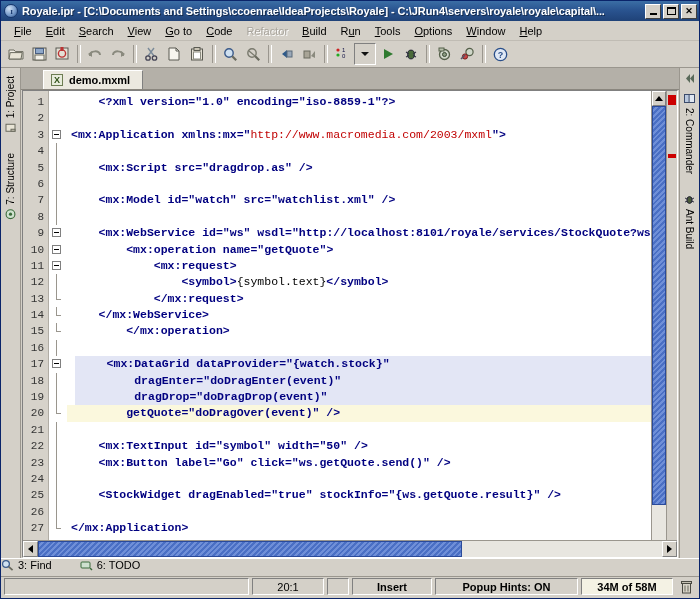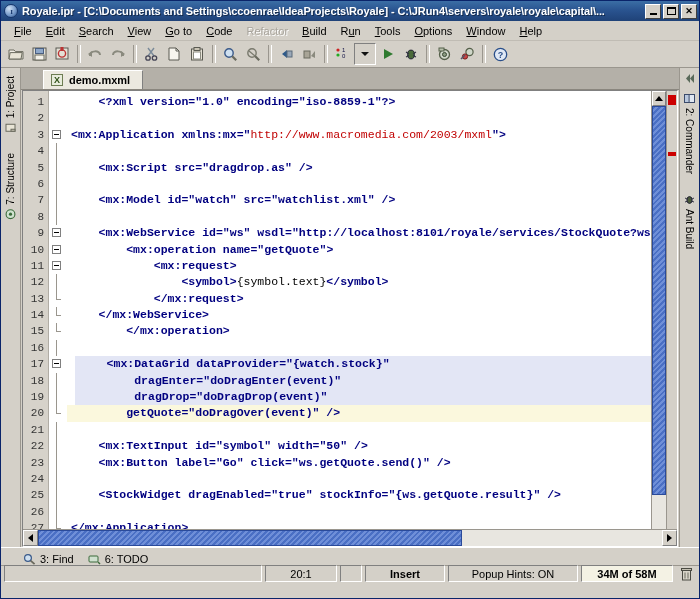--- a/index.html
+++ b/index.html
@@ -251,51 +251,51 @@
   .hthumb{
     position:absolute;top:0;bottom:0;left:0;width:68%;
     background:repeating-linear-gradient(135deg,#4a6fc4 0 2px,#6f8fd8 2px 4px);
     border:1px solid #2a4a9a;box-sizing:border-box;
   }
 
   
   .bottomtabs{
     height:18px;flex:0 0 18px;
     background:#d4d0c8;
-    display:flex;align-items:flex-end;
-    padding-left:22px;gap:14px;
+    display:flex;align-items:flex-start;
+    gap:28px;
     border-top:1px solid #fff;
     box-sizing:border-box;
   }
   .btab{display:flex;align-items:center;gap:4px;font-size:11px;color:#000;}
 
   
   .statusbar{
     height:22px;flex:0 0 22px;
     background:#d4d0c8;
-    display:flex;align-items:flex-end;
-    padding:16px 3px;gap:3px;
+    display:flex;align-items:flex-start;
+    padding:1px 3px;gap:3px;
     border-top:1px solid #9a968e;
     box-sizing:border-box;
   }
   .sfield{
     height:17px;
     border:1px solid;border-color:#808080 #fff #fff #808080;
     background:#d4d0c8;
     display:flex;align-items:center;justify-content:center;
     font-size:11px;color:#000;
     padding:0 6px;
     box-sizing:border-box;
     white-space:nowrap;
   }
   .sfield.msg{flex:1 1 auto;justify-content:flex-start;}
   .sfield.pos{width:72px;}
   .sfield.gap{width:22px;}
   .sfield.ins{width:80px;font-weight:bold;}
-  .sfield.hints{width:130px;font-weight:normal;}
+  .sfield.hints{width:143px;font-weight:bold;}
   .sfield.mem{width:92px;font-weight:bold;background:#f4f2e4;}
   .trashbtn{
     width:20px;height:17px;
     display:flex;align-items:center;justify-content:center;
     box-sizing:border-box;
   }
 </style>
 </head>
 <body>
 

